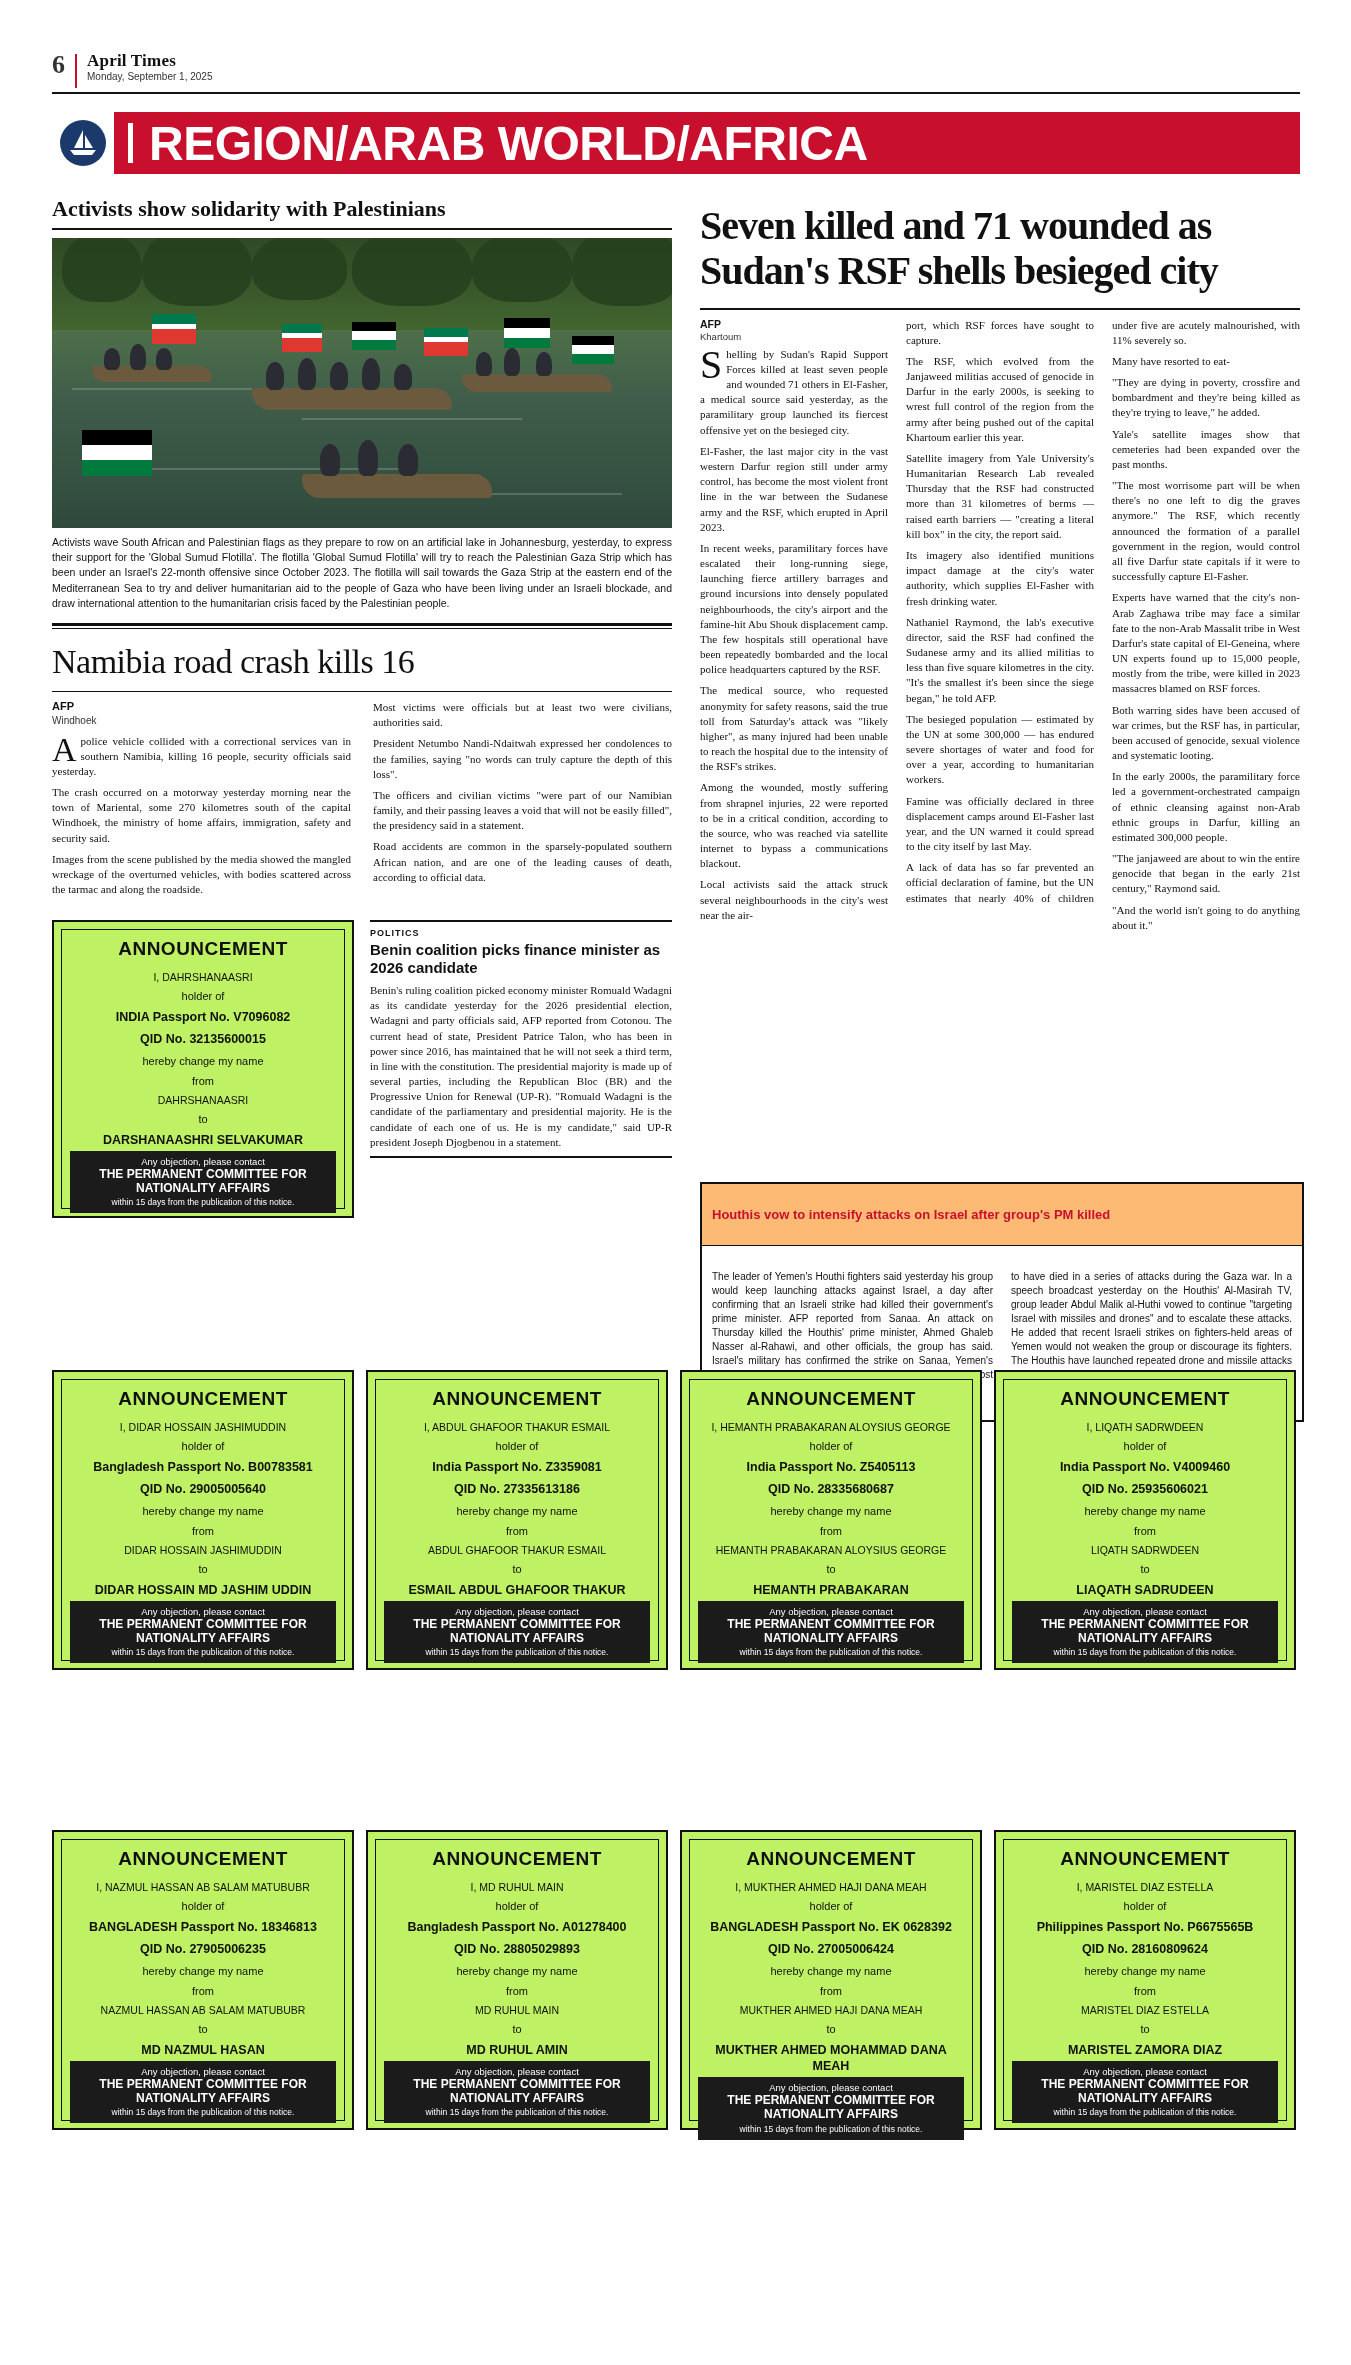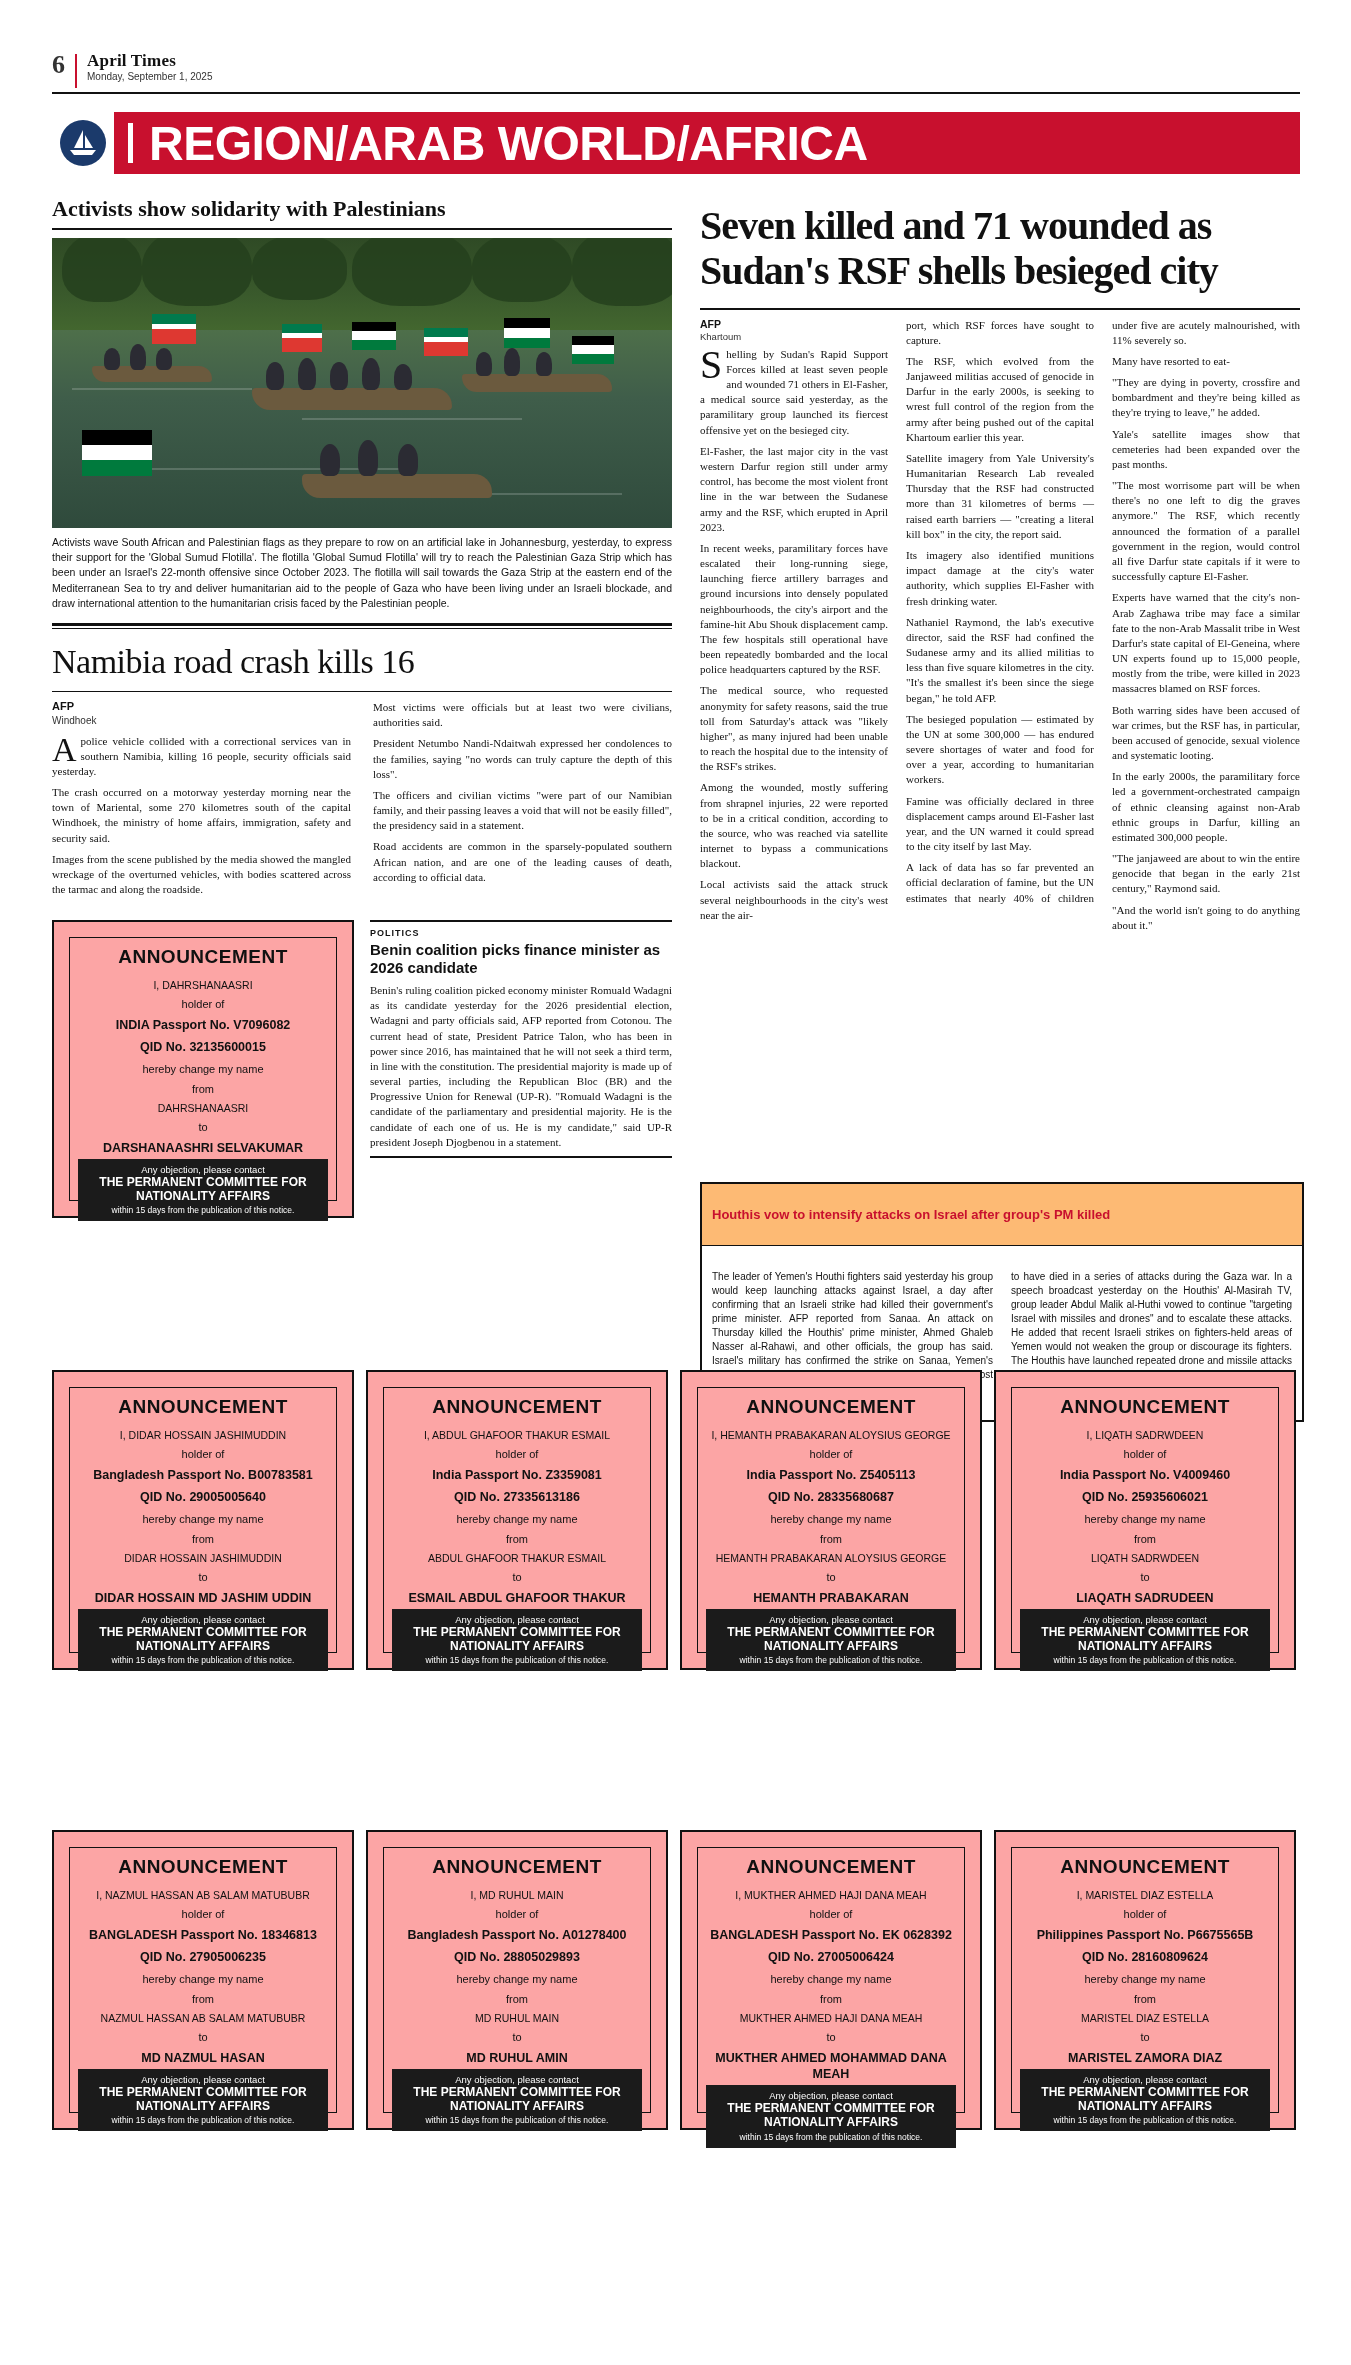--- a/index.html
+++ b/index.html
@@ -44,21 +44,21 @@
 
   .namibia-head{font-family:"Liberation Serif",serif;font-size:34px;font-weight:normal;margin:14px 0 10px 0;letter-spacing:-.5px;}
   .byline{font-family:"Liberation Sans",sans-serif;font-size:11px;font-weight:bold;line-height:1.25;margin-bottom:6px;}
   .byline .city{font-weight:normal;font-size:10px;color:#333;}
 
   .twocol{column-count:2;column-gap:22px;column-rule:0;}
   .body-text{font-family:"Liberation Serif",serif;font-size:11px;line-height:1.38;text-align:justify;margin:0 0 6px 0;}
   .body-text.first::first-letter{float:left;font-size:34px;line-height:28px;padding:2px 4px 0 0;font-weight:normal;}
 
   
-  .ann{border:2px solid #111;background:#fca5a5;padding:12px;box-sizing:border-box;}
+  .ann{border:2px solid #111;background:#bef264;padding:4px;box-sizing:border-box;}
   .ann-inner{border:1px solid #111;margin:3px;padding:8px 8px 0 8px;box-sizing:border-box;height:calc(100% - 6px);display:flex;flex-direction:column;}
   .ann-title{font-family:"Liberation Sans",sans-serif;font-weight:bold;font-size:19px;text-align:center;letter-spacing:.5px;margin-bottom:8px;}
   .ann-line{font-family:"Liberation Sans",sans-serif;font-size:11px;text-align:center;margin:4px 0;}
   .ann-strong{font-family:"Liberation Sans",sans-serif;font-size:12.5px;font-weight:bold;text-align:center;margin:3px 0;line-height:1.3;}
   .ann-small{font-family:"Liberation Sans",sans-serif;font-size:10.5px;text-align:center;margin:3px 0;}
   .ann-footer{background:#1b1b1b;color:#fff;margin-top:auto;padding:5px 4px 6px 4px;text-align:center;}
   .ann-footer .l1{font-family:"Liberation Sans",sans-serif;font-size:9.5px;}
   .ann-footer .l2{font-family:"Liberation Sans",sans-serif;font-size:12px;font-weight:bold;line-height:1.15;margin-top:1px;}
   .ann-footer .l3{font-family:"Liberation Sans",sans-serif;font-size:8.5px;margin-top:2px;}
 

